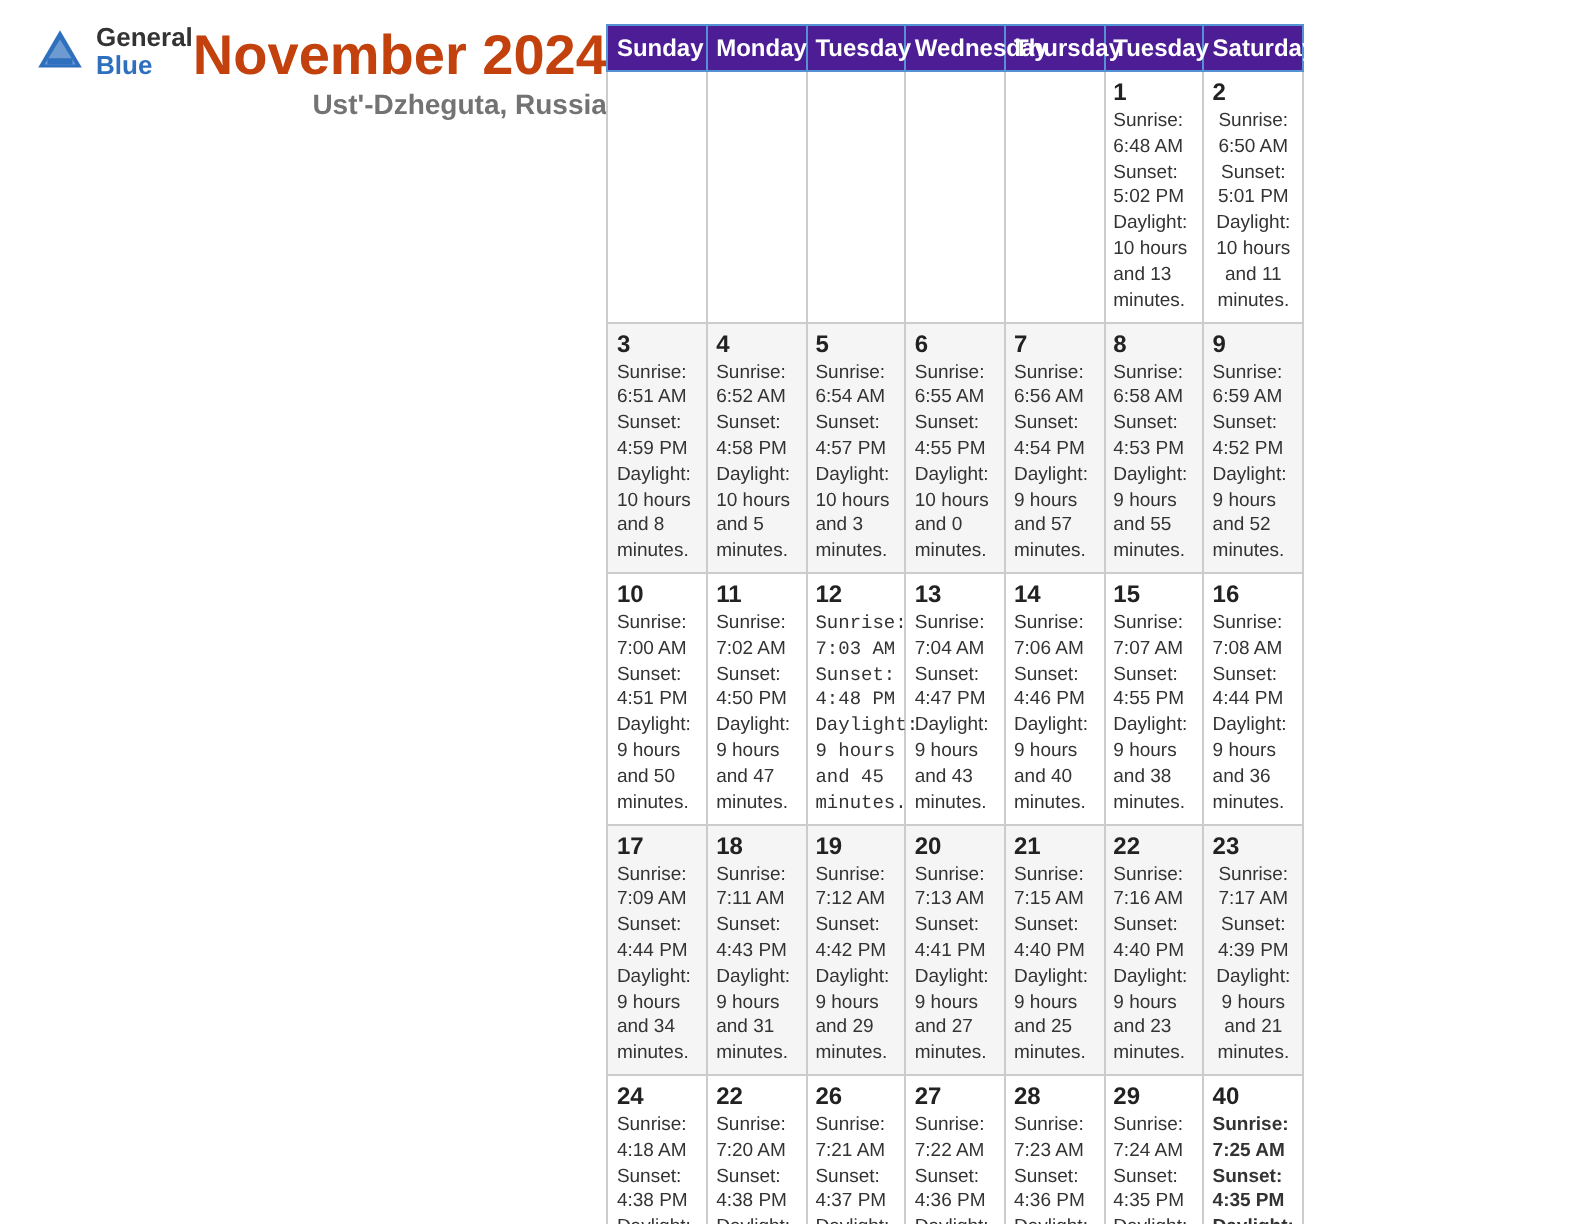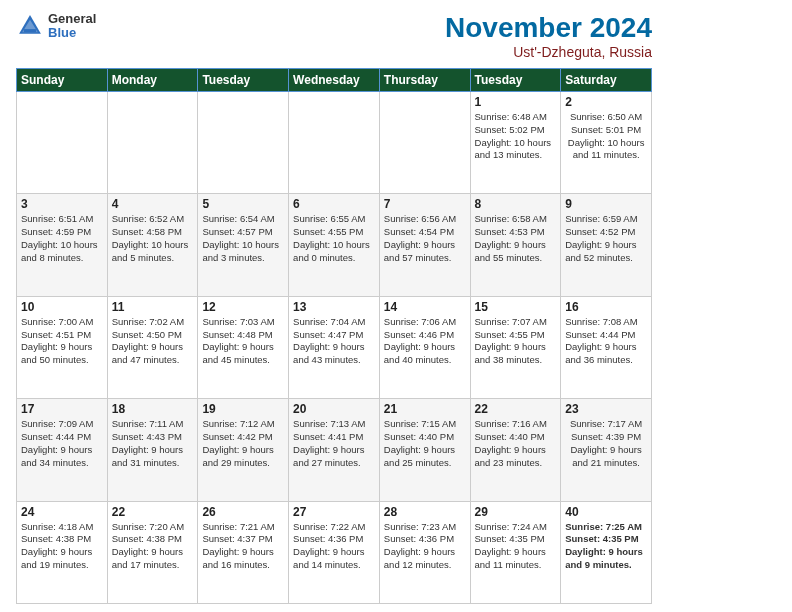--- a/index.html
+++ b/index.html
@@ -8,21 +8,21 @@
       background: #fff;
       width: 792px;
       height: 612px;
       overflow: hidden;
     }
     .page {
       width: 668px;
       height: 612px;
       padding: 12px 16px 8px 16px;
       display: flex;
-      flex-direction: column;
+      flex-direction: row;
     }
     .header {
       display: flex;
       justify-content: space-between;
       align-items: flex-start;
       margin-bottom: 8px;
     }
     .logo {
       display: flex;
       align-items: center;
@@ -40,36 +40,36 @@
     .logo-icon {
       width: 28px;
       height: 28px;
     }
     .title-block {
       text-align: right;
     }
     .title-block h1 {
       font-size: 28px;
       font-weight: bold;
-      color: #0369a1;
+      color: #c2410c;
     }
     .title-block h2 {
       font-size: 14px;
-      font-weight: normal;
-      color: #7f1d1d;
+      font-weight: bold;
+      color: #737373;
     }
     .calendar {
       flex: 1;
       border: 1px solid #ccc;
       border-collapse: collapse;
       width: 100%;
       table-layout: fixed;
     }
     .calendar thead th {
-      background: #14532d;
+      background: #4c1d95;
       color: #fff;
       font-size: 12px;
       font-weight: bold;
       padding: 4px 4px;
       text-align: left;
       border: 1px solid #5592d4;
     }
     .calendar tbody td {
       border: 1px solid #ccc;
       vertical-align: top;
@@ -206,21 +206,21 @@
 Daylight: 9 hours and 50 minutes.</div>
           </td>
           <td>
             <span class="day-num">11</span>
             <div class="day-info" style="white-space: pre-line;">Sunrise: 7:02 AM
 Sunset: 4:50 PM
 Daylight: 9 hours and 47 minutes.</div>
           </td>
           <td>
             <span class="day-num">12</span>
-            <div class="day-info" style="white-space: pre-line;">Sunrise: 7:03 AM
+            <div class="day-info" style="white-space: pre-line; font-family: Liberation Mono, monospace;">Sunrise: 7:03 AM
 Sunset: 4:48 PM
 Daylight: 9 hours and 45 minutes.</div>
           </td>
           <td>
             <span class="day-num">13</span>
             <div class="day-info" style="white-space: pre-line;">Sunrise: 7:04 AM
 Sunset: 4:47 PM
 Daylight: 9 hours and 43 minutes.</div>
           </td>
           <td>

